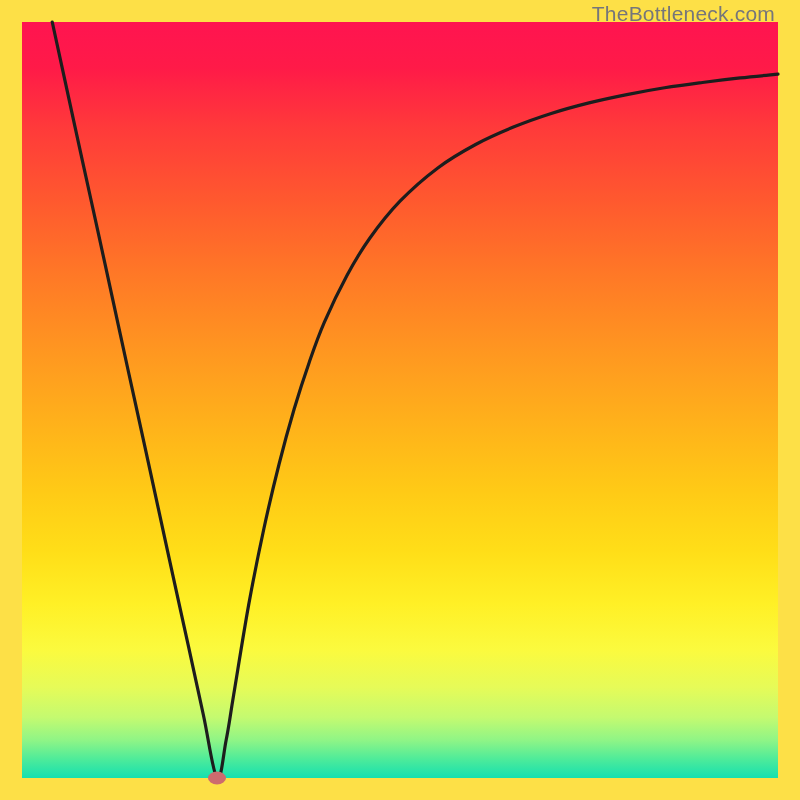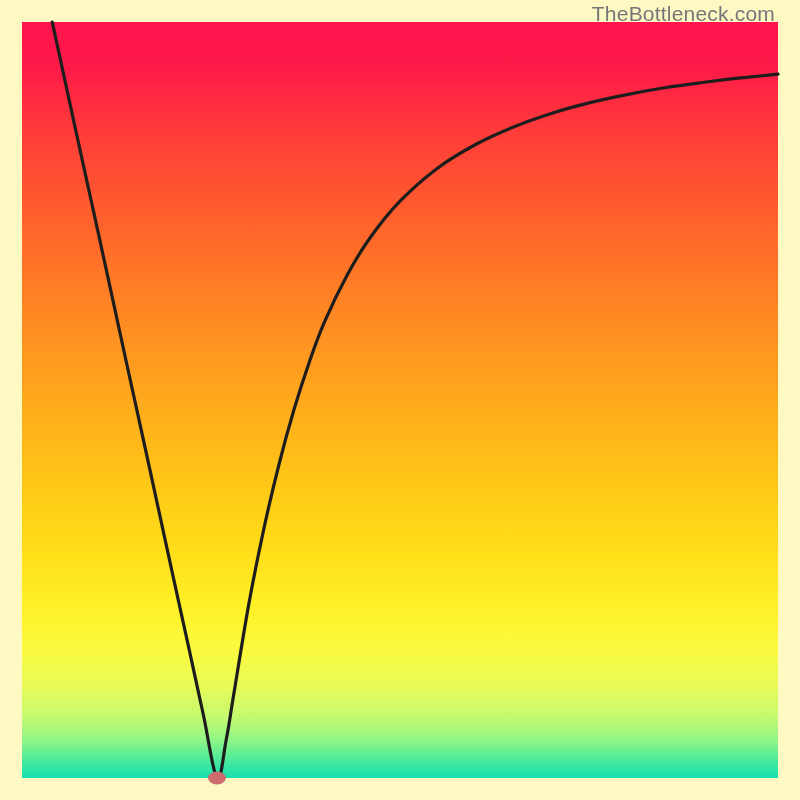--- a/index.html
+++ b/index.html
@@ -1,21 +1,21 @@
 <!DOCTYPE html>
 <html><head>
 <meta charset="utf-8">
 <style>
   * { margin: 0; padding: 0; box-sizing: border-box; }
   html, body { width: 800px; height: 800px; overflow: hidden; background: #000; }
   .frame {
     position: relative;
     width: 800px;
     height: 800px;
-    background: #fef9c3;
+    background: #fde047;
   }
   .plot-area {
     position: absolute;
     left: 22px;
     top: 22px;
     width: 756px;
     height: 756px;
     background: linear-gradient(to bottom,
       #ff1450 0%,
       #ff1a48 6%,

